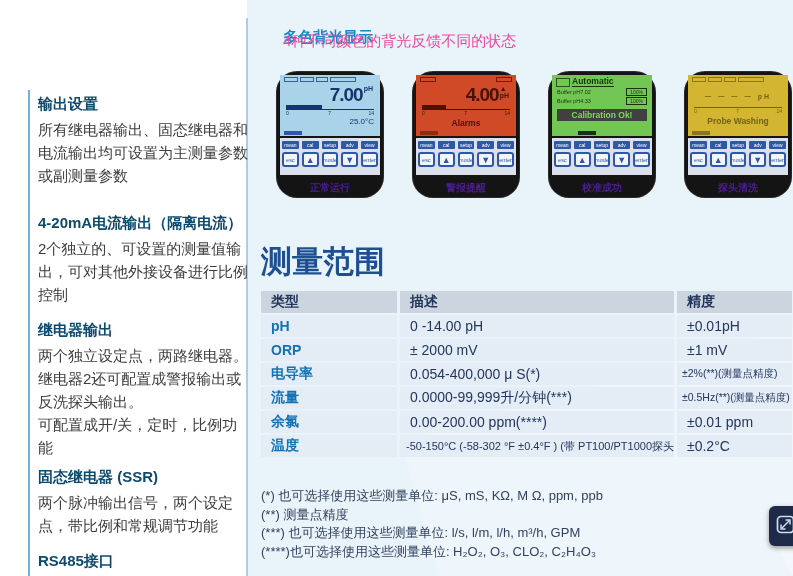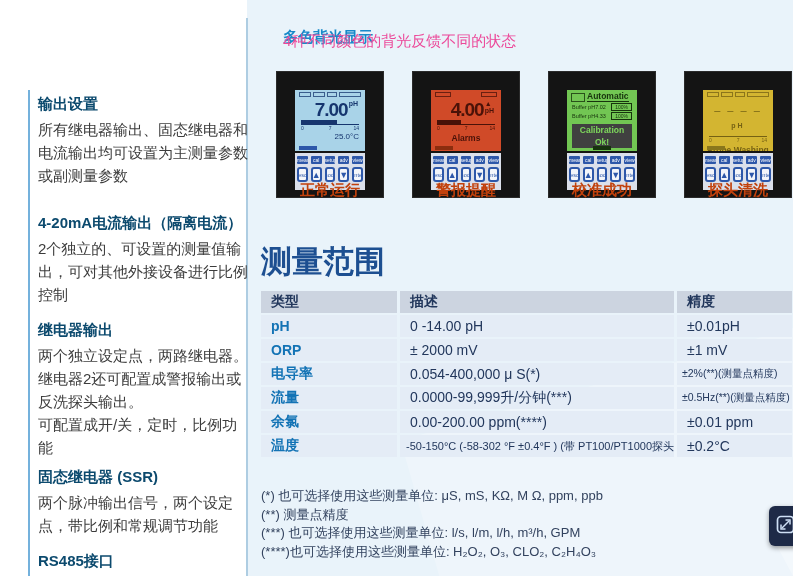--- a/index.html
+++ b/index.html
@@ -19,21 +19,21 @@
   .sec h3{margin:8px 0 5px;font-size:15px;line-height:19px;font-weight:bold;color:#0c4a6e;}
   .sec p{margin:0;font-size:15px;line-height:23px;color:#3c3c3c;}
   .sec{margin:0;}
   .s2{margin-top:26px;}.s3{margin-top:14px;}.s4{margin-top:8px;}.s5{margin-top:14px;}
 
   
   .bl-heading{position:absolute;left:283px;top:28px;font-size:15px;font-weight:bold;color:#1789c9;}
   .bl-sub{position:absolute;left:283px;top:32px;font-size:15px;color:#ec4899;}
 
   .meters{position:absolute;left:277px;top:72px;display:flex;gap:30px;}
-  .meter{width:106px;height:125px;background:#141414;padding:18px;box-sizing:border-box;box-shadow:0 0 0 1px #2a2a2a;}
+  .meter{width:106px;height:125px;background:#141414;padding:3px;box-sizing:border-box;box-shadow:0 0 0 1px #2a2a2a;border-radius:20px;}
   .lcd{position:relative;height:61px;padding:2px 3px;box-sizing:border-box;overflow:hidden;}
   .lcd-blue{background:#a9d3e8;color:#16356e;}
   .lcd-red{background:#d04a28;color:#4a1208;}
   .lcd-green{background:#72c653;color:#17330d;}
   .lcd-yellow{background:#d3b531;color:rgba(100,82,14,0.85);}
   .icons{display:flex;gap:2px;height:7px;margin:0 1px 1px;}
   .icons.spread{justify-content:space-between;}
   .ic{border:1px solid currentColor;opacity:.75;height:5px;box-sizing:border-box;}
   .w12{width:12px}.w14{width:14px}.w16{width:16px}.w26{width:26px}
   .valrow{text-align:right;padding-right:4px;line-height:20px;white-space:nowrap;}
@@ -59,21 +59,21 @@
   .pct{border:1px solid currentColor;font-size:5px;padding:0 3px;line-height:6px;}
   .calok{margin:4px 2px 0;background:#404040;color:#7ed75c;font-size:8.5px;font-weight:bold;text-align:center;line-height:12px;}
   .dashes{text-align:center;font-size:11px;letter-spacing:2px;line-height:14px;margin-top:4px;}
   .keypad{height:37px;background:#dbe0eb;margin-top:2px;padding:3px 2px 0;box-sizing:border-box;}
   .chips{display:flex;gap:3px;}
   .chip{flex:1;background:#2d57a9;color:#fff;font-size:5px;line-height:8px;height:8px;text-align:center;border-radius:1px;overflow:hidden;}
   .btns{display:flex;gap:3px;margin-top:3px;}
   .kbtn{flex:1;height:15px;background:#f3f5fa;border:2px solid #2d57a9;border-radius:3px;color:#2d57a9;font-size:5.5px;display:flex;align-items:center;justify-content:center;box-sizing:border-box;overflow:hidden;}
   .kbtn.arr{font-size:9px;}
   .meter-labels{position:absolute;left:277px;top:181px;display:flex;gap:30px;}
-  .mlabel{width:106px;text-align:center;font-size:15px;font-weight:bold;color:#c2410c;}
+  .mlabel{width:106px;text-align:center;font-size:10px;font-weight:bold;color:#4c1d95;}
 
   
   .mr-title{position:absolute;left:261px;top:241px;font-size:31px;font-weight:bold;color:#1d4f91;}
   .mtable{position:absolute;left:261px;top:291px;display:grid;grid-template-columns:136px 274px 115px;column-gap:3px;row-gap:2px;}
   .th,.td{display:flex;align-items:center;box-sizing:border-box;height:22px;padding:0 10px;font-size:14px;color:#22375c;overflow:hidden;white-space:nowrap;}
   .th{background:#ccd4e0;font-weight:bold;}
   .td{background:#e4ecf6;}
   .td.c1{color:#1373b5;font-weight:bold;}
   .td.sm{font-size:10.5px;padding:0 5px;}
   .td.md{font-size:11px;padding:0 6px;}

